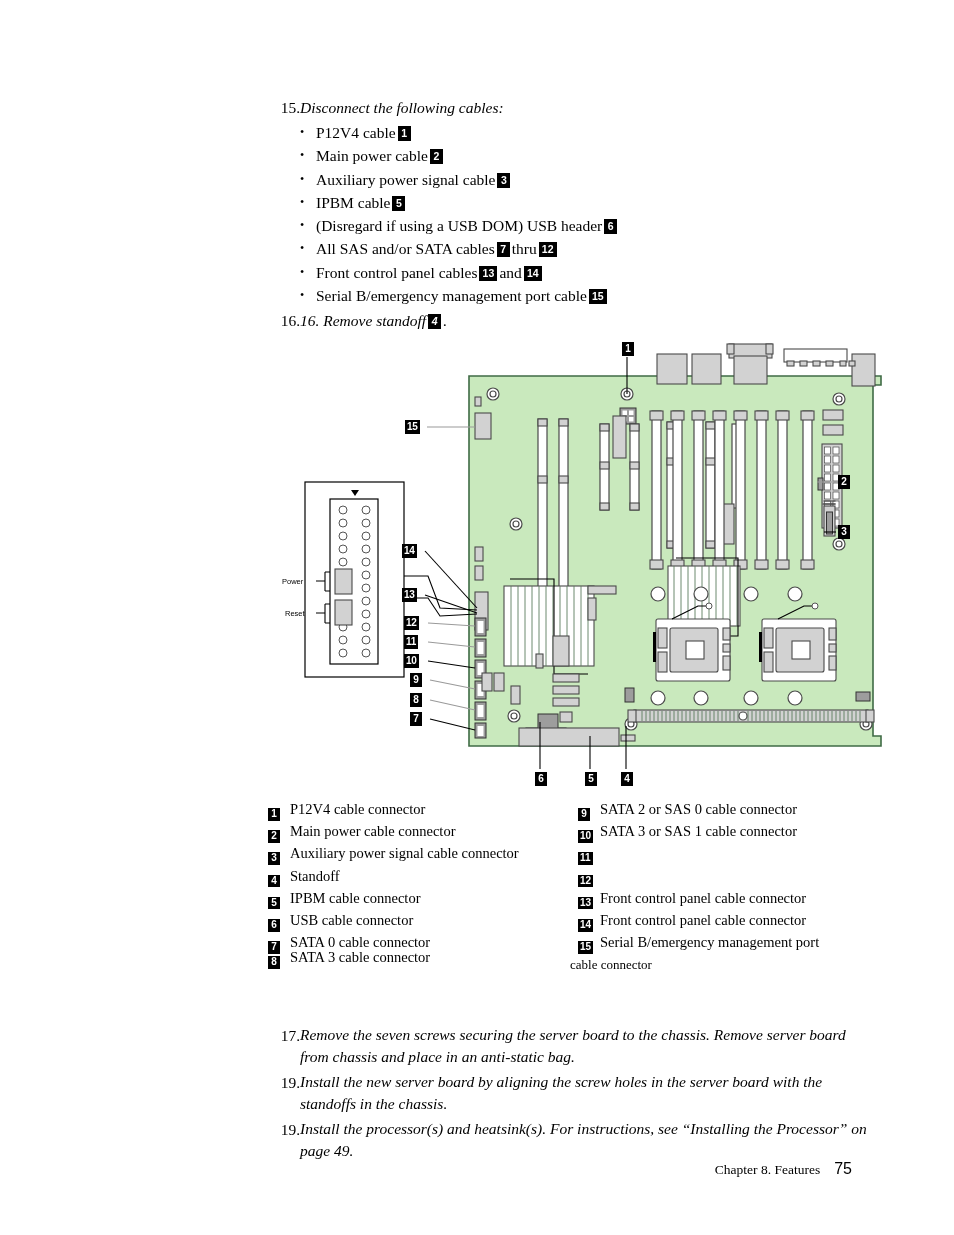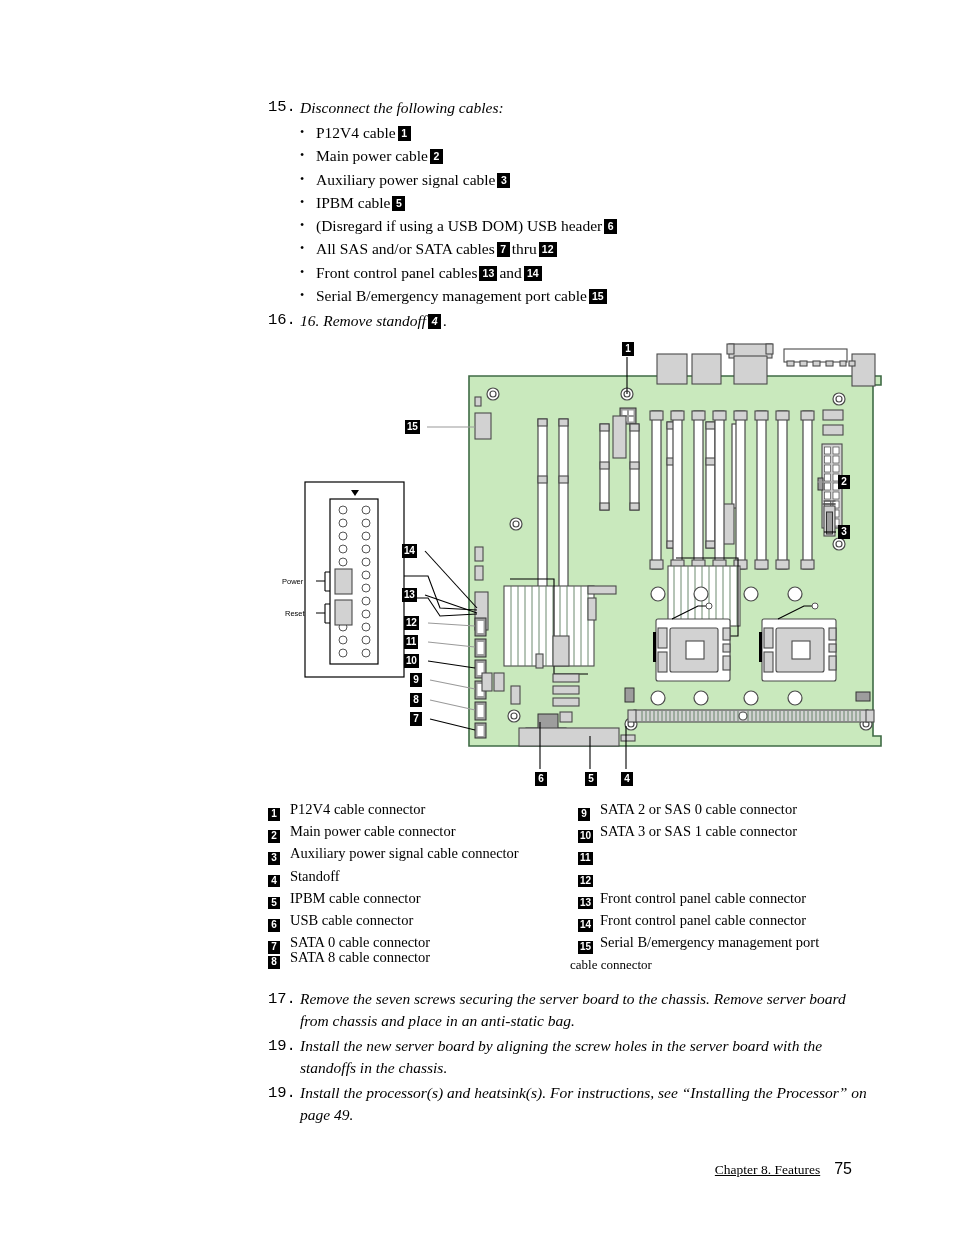--- a/index.html
+++ b/index.html
@@ -15,22 +15,21 @@
     color: #000;
     overflow: hidden;
   }
 
   
   .steps { position: absolute; left: 268px; top: 96px; width: 620px; }
   .step { display: flex; align-items: flex-start; margin-bottom: 2px; }
   .step-num {
     width: 32px; flex: 0 0 32px;
     font-size: 15.5px; line-height: 23px;
-    text-align: left;
-    font-family: Liberation Mono, monospace;
+    text-align: right;
   }
   .step-body { flex: 1 1 auto; font-size: 15.5px; line-height: 23px; font-style: italic; }
 
   .bullets { margin: 0; padding: 0; list-style: none; }
   .bullet {
     display: flex; align-items: flex-start;
     font-size: 15.5px; line-height: 23.3px;
     margin-left: 32px;
   }
   .bullet-dot { width: 16px; flex: 0 0 16px; font-size: 12px; line-height: 23.3px; }
@@ -101,35 +100,35 @@
   }
   .leg-chip-wrap.indent { width: 30px; padding-left: 8px; }
   .leg-text { flex: 1 1 auto; }
   .leg-cont { font-size: 13px; line-height: 19.2px; margin-left: 0px; }
 
   .legend-item8 {
     position: absolute; left: 0; top: 148px; width: 300px;
   }
 
   
-  .steps-bottom { position: absolute; left: 268px; top: 988px; width: 610px; }
+  .steps-bottom { position: absolute; left: 268px; top: 1024px; width: 610px; }
   .steps-bottom .step { margin-bottom: 3px; }
   .steps-bottom .step-body { font-size: 15.5px; line-height: 22px; }
 
   
   .footer {
     position: absolute; left: 0; top: 1160px; width: 954px;
     text-align: right; padding-right: 102px;
     font-size: 13.5px;
   }
   .footer .fnum {
     font-weight: normal; font-size: 16px; margin-left: 14px;
     font-family: "Liberation Sans", "DejaVu Sans", sans-serif;
   }
-  .footer .ftxt { font-family: "Liberation Serif", "DejaVu Serif", serif; text-decoration: underline; }
+  .footer .ftxt { font-family: "Liberation Serif", "DejaVu Serif", serif; }
 </style>
 </head>
 <body>
 
 <div class="steps">
 
   <div class="step">
     <div class="step-num">15.</div>
     <div class="step-body">Disconnect the following cables:</div>
   </div>
@@ -641,21 +640,21 @@
     <div class="leg-item">
       <span class="leg-chip-wrap indent"><span class="leg-chip">15</span></span>
       <span class="leg-text">Serial B/emergency management port</span>
     </div>
     <div class="leg-cont">cable connector</div>
   </div>
 
   <div class="legend-item8">
     <div class="leg-item">
       <span class="leg-chip-wrap"><span class="leg-chip">8</span></span>
-      <span class="leg-text">SATA 8 cable connector</span>
+      <span class="leg-text">SATA 3 cable connector</span>
     </div>
   </div>
 </div>
 
 <div class="steps-bottom">
   <div class="step">
     <div class="step-num">17.</div>
     <div class="step-body">Remove the seven screws securing the server board to the chassis. Remove server board from chassis and place in an anti-static bag.</div>
   </div>
   <div class="step">

